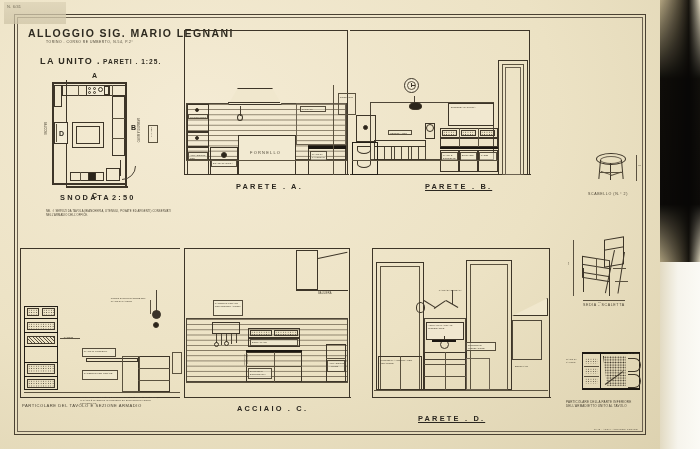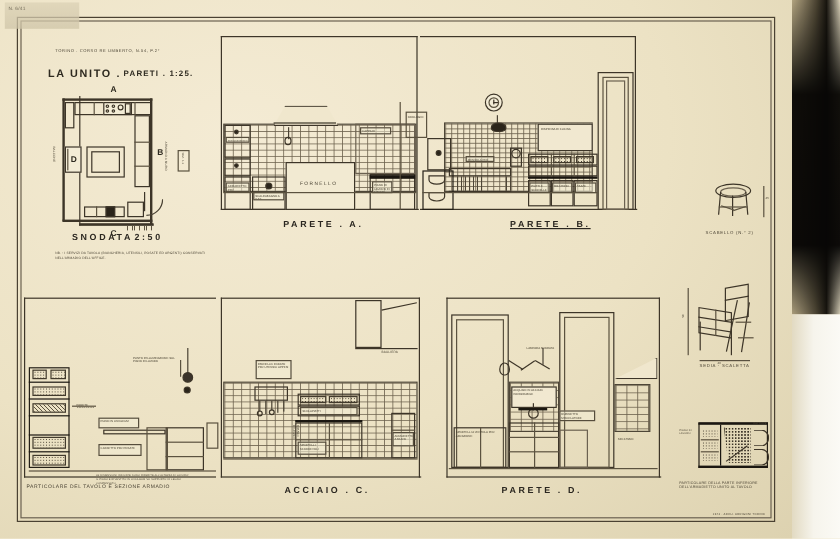--- a/index.html
+++ b/index.html
@@ -54,20 +54,21 @@
 </style>
 </head>
 <body>
 
 <div id="sheet">
 
   <div id="paper">
     <div class="frame"></div>
     <div class="frame2"></div>
 
+    <div class="lbl ttl" style="left:28px;top:27px;font-size:10.5px;">ALLOGGIO SIG. MARIO LEGNANI</div>
     <div class="lbl tiny" style="left:46px;top:40px;font-size:3.4px;letter-spacing:.5px;">TORINO . CORSO RE UMBERTO, N.54, P.2°</div>
     <div class="lbl ttl" style="left:40px;top:56px;font-size:9px;">LA UNITO .</div>
     <div class="lbl ttl" style="left:103px;top:58px;font-size:6.6px;letter-spacing:1px;">PARETI . 1:25.</div>
 
     <div>
 
       <div class="ln" style="left:52px;top:82px;width:2px;height:102px;"></div>
       <div class="ln" style="left:52px;top:82px;width:75px;height:2px;"></div>
       <div class="ln" style="left:125px;top:82px;width:2px;height:105px;"></div>
       <div class="ln" style="left:52px;top:183px;width:75px;height:2px;"></div>
@@ -385,21 +386,21 @@
 
       <div class="box" style="left:378px;top:356px;width:44px;height:34px;"></div>
       <div class="ln" style="left:400px;top:356px;width:.6px;height:34px;background:#5b523f;"></div>
       <div class="callout" style="left:379px;top:358px;width:42px;height:16px;border:none;background:none;">SPORTELLI A VENTOLA PER AERAZIONE</div>
 
       <div style="position:absolute;left:512px;top:298px;width:34px;height:16px;border:.8px solid #3d3528;
           clip-path:polygon(0 100%,100% 0,100% 100%);background:#f0e7cd;"></div>
       <div class="callout" style="left:514px;top:364px;width:30px;height:6px;border:none;background:none;">SECCHIAIO</div>
       <div class="ln" style="left:374px;top:390px;width:174px;height:.8px;background:#5b523f;"></div>
     </div>
-    <div class="lbl sect" style="left:418px;top:404px;">PARETE . D.</div>
+    <div class="lbl sect" style="left:418px;top:414px;text-decoration:underline;">PARETE . D.</div>
 
     <div>
       <div class="box thick" style="left:582px;top:352px;width:58px;height:38px;"></div>
       <div class="ln" style="left:582px;top:352px;width:58px;height:2px;background:#1b1711;"></div>
       <div class="ln" style="left:582px;top:388px;width:58px;height:2px;background:#1b1711;"></div>
       <div class="ln" style="left:600px;top:354px;width:1.4px;height:34px;background:#1b1711;"></div>
 
       <div class="ln" style="left:584px;top:366px;width:15px;height:.6px;background:#5b523f;"></div>
       <div class="ln" style="left:584px;top:376px;width:15px;height:.6px;background:#5b523f;"></div>
       <div class="dots" style="left:585px;top:358px;width:13px;height:6px;border:none;"></div>

